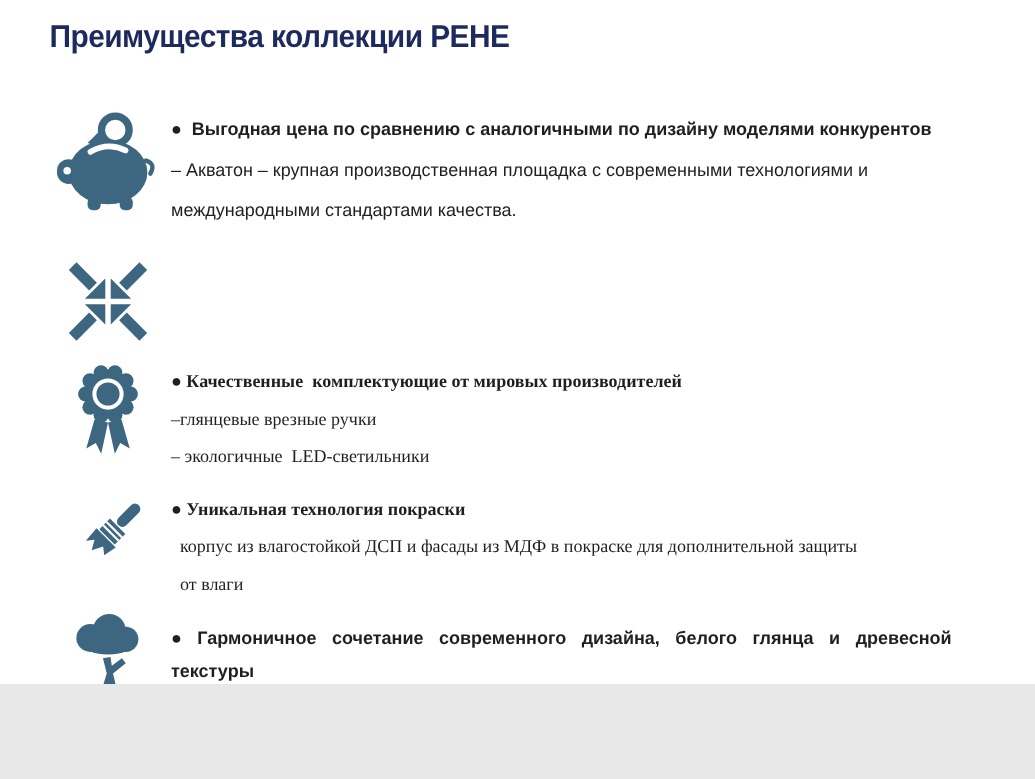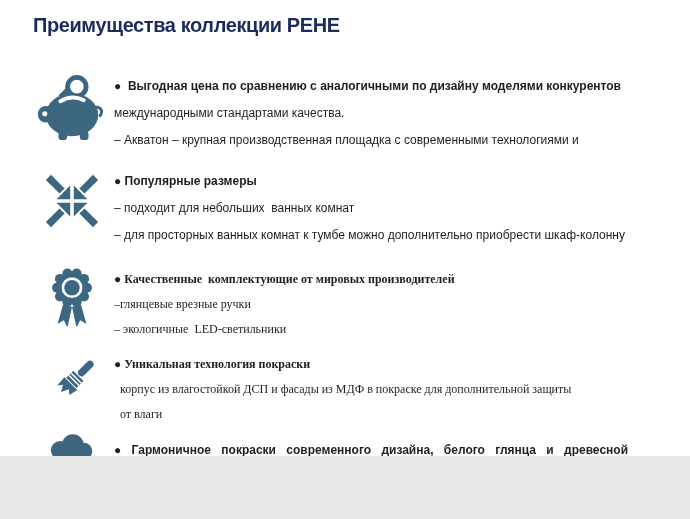--- a/index.html
+++ b/index.html
@@ -64,44 +64,39 @@
           <path d="M24 28 Q36 21 48 27" stroke="#ffffff" stroke-width="4" fill="none" stroke-linecap="round"></path>
           <rect x="1" y="33" width="16" height="17" rx="8"></rect>
           <circle cx="8" cy="41" r="2.6" fill="#ffffff"></circle>
           <rect x="22" y="59" width="9" height="9" rx="3.5"></rect>
           <rect x="44" y="59" width="9" height="9" rx="3.5"></rect>
           <path d="M62 34 q7 2 3 9" stroke="#3d6681" stroke-width="3" fill="none" stroke-linecap="round"></path>
         </svg>
       </div>
       <div class="text-cell pt6">
         <div class="t-line heading">●  Выгодная цена по сравнению с аналогичными по дизайну моделями конкурентов</div>
+        <div class="t-line">– Акватон – крупная производственная площадка с современными технологиями и</div>
         <div class="t-line">международными стандартами качества.</div>
-        <div class="t-line">– Акватон – крупная производственная площадка с современными технологиями и</div>
       </div>
     </div>
 
     <div class="section s2">
       <div class="icon-cell">
         <svg width="58" height="58" viewBox="0 0 64 64" style="margin-top:4px">
           <g stroke="#3d6681" stroke-width="8">
             <line x1="6" y1="6" x2="21" y2="21"></line>
             <line x1="58" y1="6" x2="43" y2="21"></line>
             <line x1="6" y1="58" x2="21" y2="43"></line>
             <line x1="58" y1="58" x2="43" y2="43"></line>
           </g>
           <path d="M30 30 L30 15 L15 30 Z"></path>
           <path d="M34 30 L34 15 L49 30 Z"></path>
           <path d="M30 34 L15 34 L30 49 Z"></path>
           <path d="M34 34 L49 34 L34 49 Z"></path>
         </svg>
-      </div>
-      <div class="text-cell pt6">
-        <div class="t-line heading">● Популярные размеры</div>
-        <div class="t-line">– подходит для небольших  ванных комнат</div>
-        <div class="t-line">– для просторных ванных комнат к тумбе можно дополнительно приобрести шкаф-колонну</div>
       </div>
     </div>
 
     <div class="section s3 sec3">
       <div class="icon-cell">
         <svg width="58" height="80" viewBox="0 0 64 88">
           <g>
             <circle cx="48.5" cy="26" r="5.5"></circle>
               <circle cx="45.3" cy="35.7" r="5.5"></circle>
             <circle cx="37.1" cy="41.7" r="5.5"></circle>
@@ -150,19 +145,19 @@
       <div class="icon-cell">
         <svg width="54" height="60" viewBox="0 0 64 70">
           <circle cx="18" cy="20" r="11"></circle>
           <circle cx="33" cy="14" r="13"></circle>
           <circle cx="46" cy="21" r="10"></circle>
           <ellipse cx="32" cy="22" rx="22" ry="11"></ellipse>
           <path d="M28 36 L34 35 L35 42 L43 36 L46 40 L36 48 L39 61 L37 64 L29 64 L27 61 L31 48 Z"></path>
         </svg>
       </div>
       <div class="text-cell pt6">
-        <div class="t-line heading justify">● Гармоничное покраски современного дизайна, белого глянца и древесной</div>
+        <div class="t-line heading justify">● Гармоничное сочетание современного дизайна, белого глянца и древесной</div>
         <div class="t-line heading">текстуры</div>
       </div>
     </div>
 
   </div>
 </div>
 
 </body></html>

